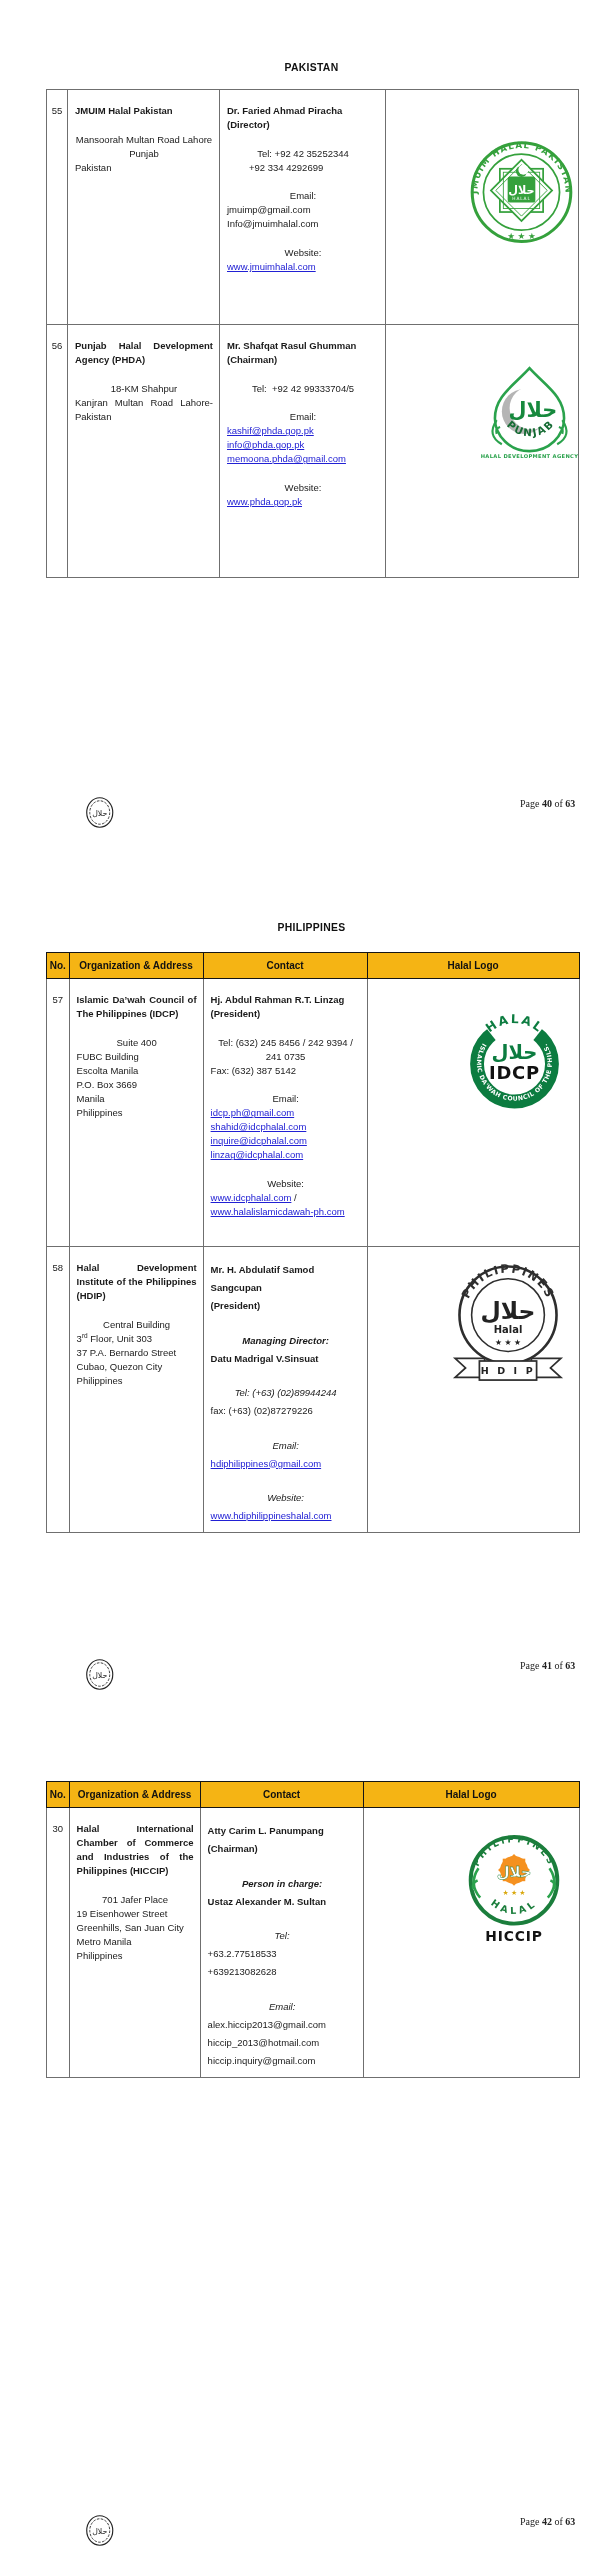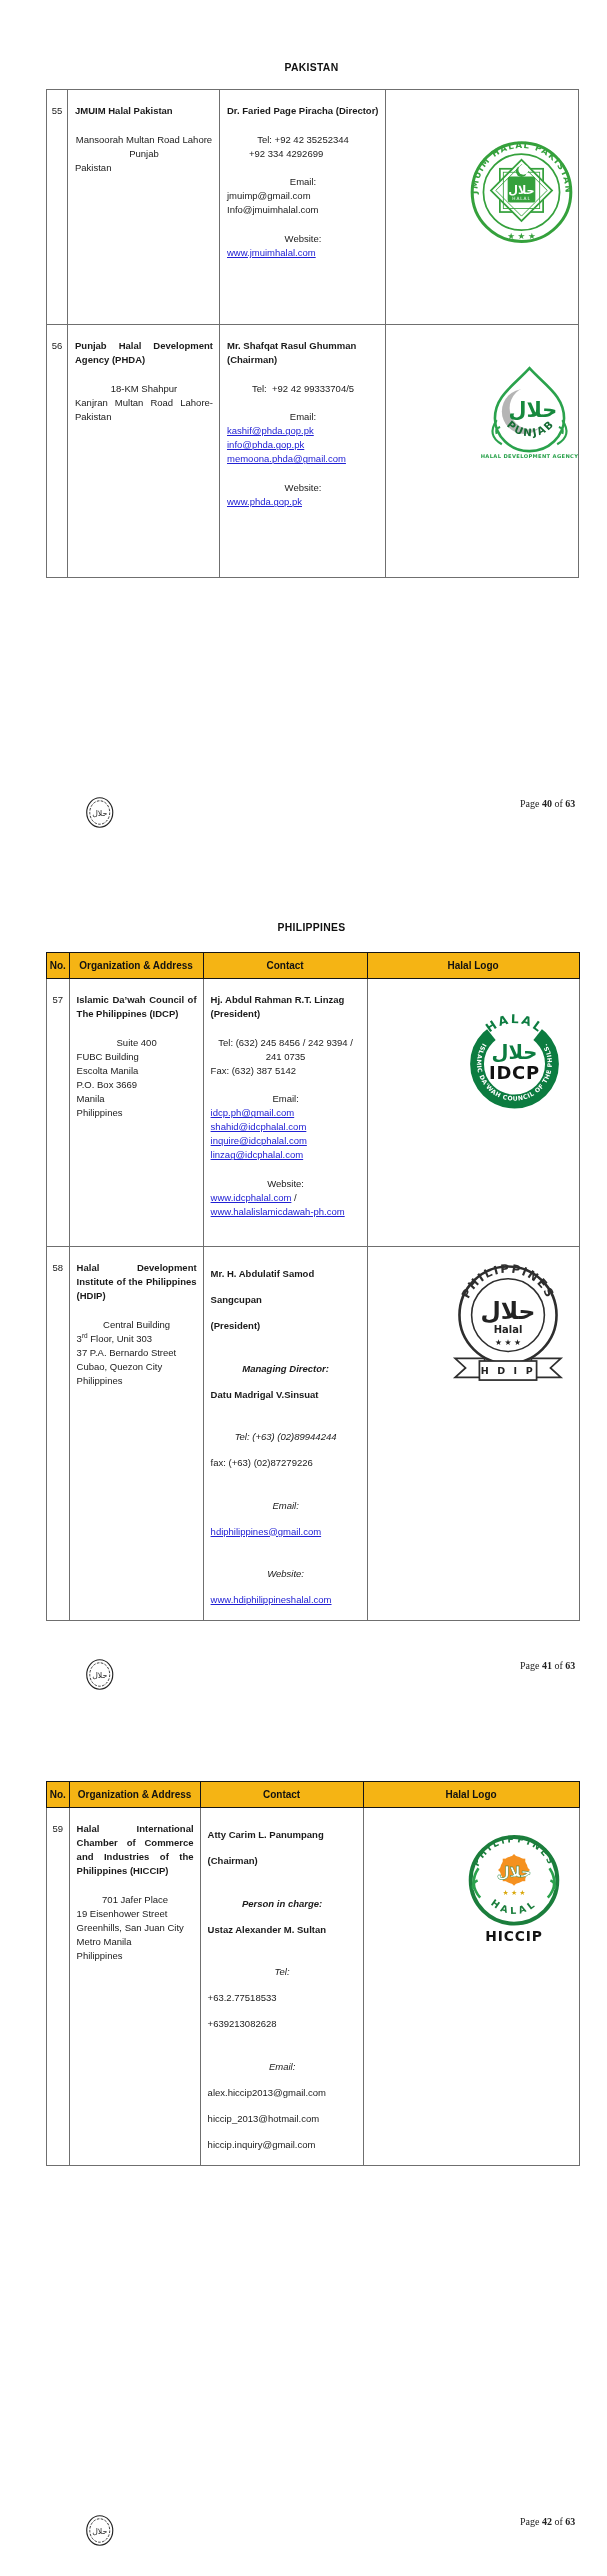--- a/index.html
+++ b/index.html
@@ -22,21 +22,21 @@
     border:1px solid #6f6f6f;vertical-align:top;
     font-size:9.5px;line-height:14px;color:#1a1a1a;
     padding:14px 6px 7px 7px;overflow:hidden;
   }
   td.no-cell{text-align:center;padding-left:0.9px;padding-right:0.9px;}
   .b{font-weight:bold;}
   .just{text-align:justify;}
   .line{white-space:pre-wrap;}
   .gap{margin-top:14.7px;text-align:center;}
   .tel-indent{padding-left:22px;}
-  .cw div{line-height:26px;}
+  .cw div{line-height:18px;}
   .cw .gap{margin-top:16.5px;font-style:italic;}
   a.link{color:#2120D4;text-decoration:underline;cursor:pointer;}
   td.logo-cell{padding:0;}
   .logo-wrap{display:flex;justify-content:flex-end;align-items:flex-start;}
   sup{font-size:6.5px;line-height:0;}
   .page-footer{position:absolute;left:46px;width:531px;height:36px;}
   .footer-text{
     position:absolute;right:1.7px;top:1.7px;
     font-family:"Liberation Serif",serif;font-size:10px;color:#222;
   }
@@ -57,21 +57,21 @@
     </colgroup>
   <tbody>
   <tr style="height:235px">
     <td class="no-cell">55</td>
     <td>
       <div class="b just">JMUIM Halal Pakistan</div>
       <div class="gap just">Mansoorah Multan Road Lahore Punjab</div>
       <div>Pakistan</div>
     </td>
     <td>
-      <div class="b">Dr. Faried Page Piracha (Director)</div>
+      <div class="b">Dr. Faried Ahmad Piracha (Director)</div>
       <div class="gap line">Tel: +92 42 35252344</div>
       <div class="line tel-indent">+92 334 4292699</div>
       <div class="gap">Email:</div>
       <div>jmuimp@gmail.com</div>
       <div>Info@jmuimhalal.com</div>
       <div class="gap">Website:</div>
       <div><a class="link">www.jmuimhalal.com</a></div>
     </td>
     <td class="logo-cell">
       <div class="logo-wrap" style="padding:43px 1.7px 0 0">
@@ -294,21 +294,21 @@
       <col style="width:216px">
     </colgroup>
   <tbody>
       <tr style="height:26px">
     <th>No.</th>
     <th>Organization &amp; Address</th>
     <th>Contact</th>
     <th>Halal Logo</th>
   </tr>
   <tr style="height:265px">
-    <td class="no-cell">59</td>
+    <td class="no-cell">30</td>
     <td>
       <div class="b just">Halal International Chamber of Commerce and Industries of the Philippines (HICCIP)</div>
       <div class="gap">701 Jafer Place</div>
       <div>19 Eisenhower Street</div>
       <div>Greenhills, San Juan City</div>
       <div>Metro Manila</div>
       <div>Philippines</div>
     </td>
     <td class="cw">
       <div class="b">Atty Carim L. Panumpang (Chairman)</div>

